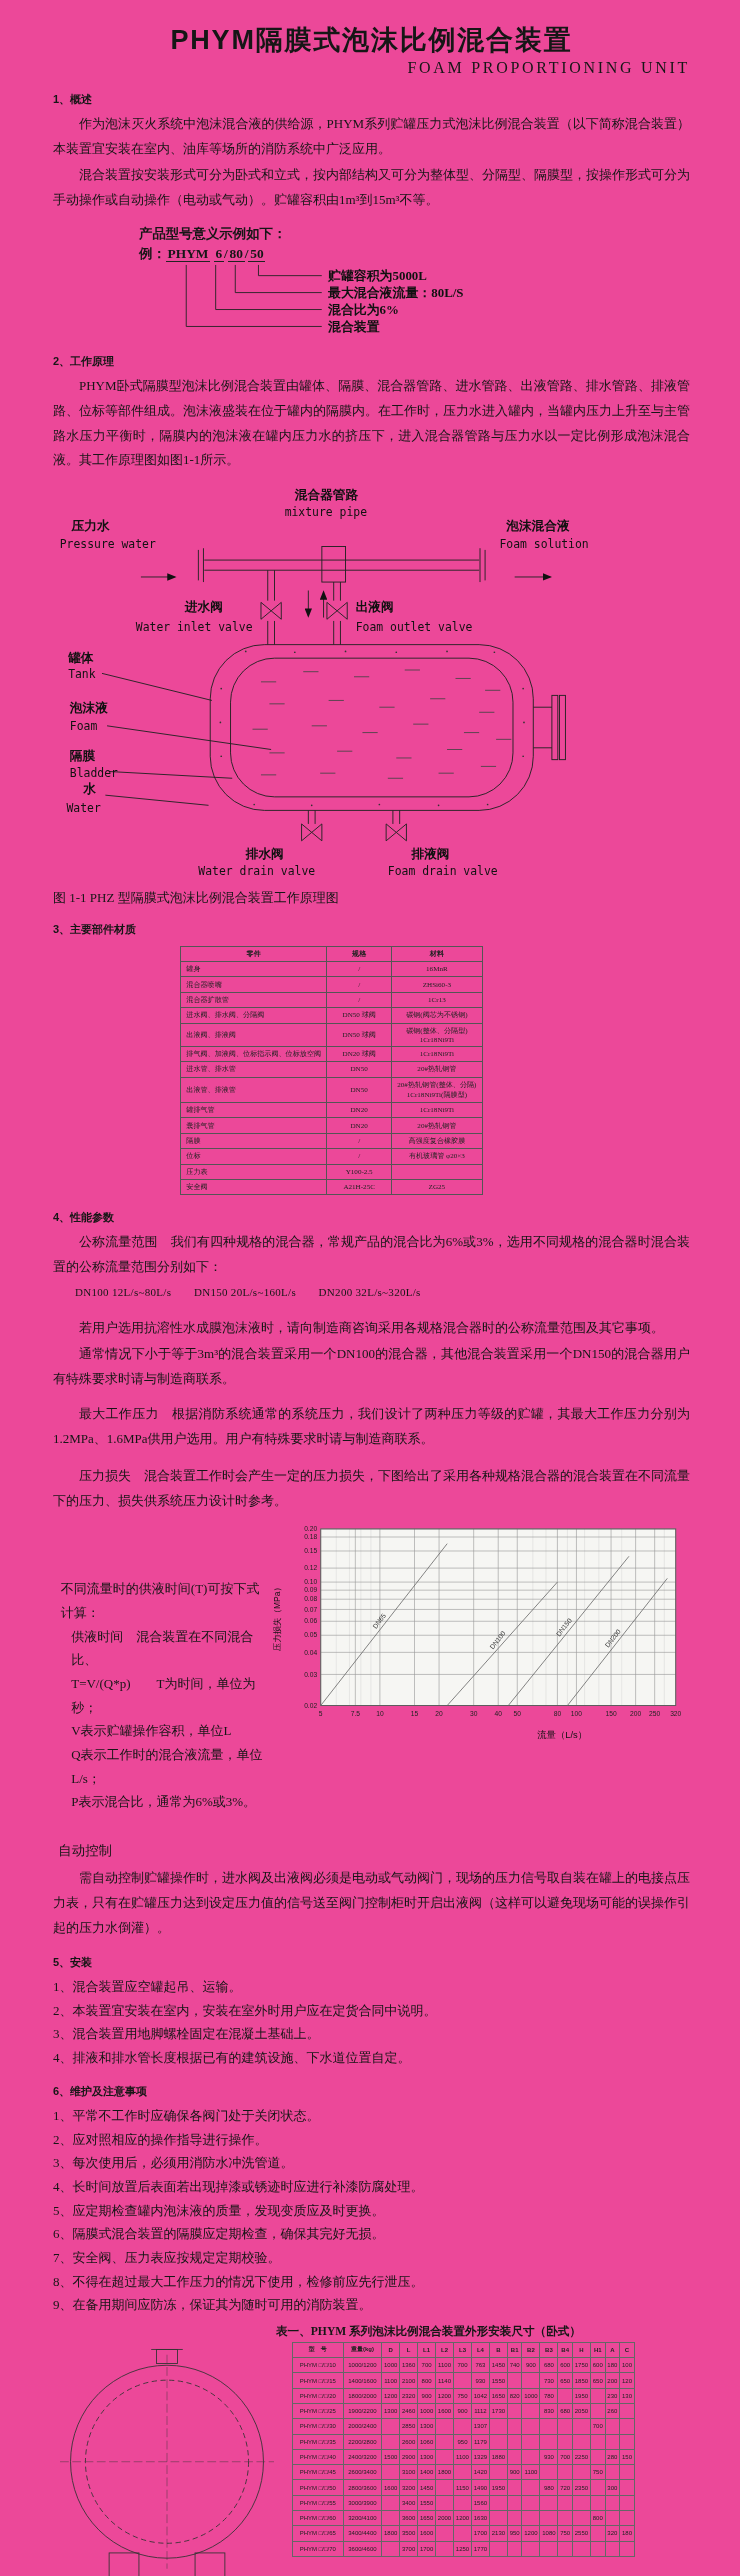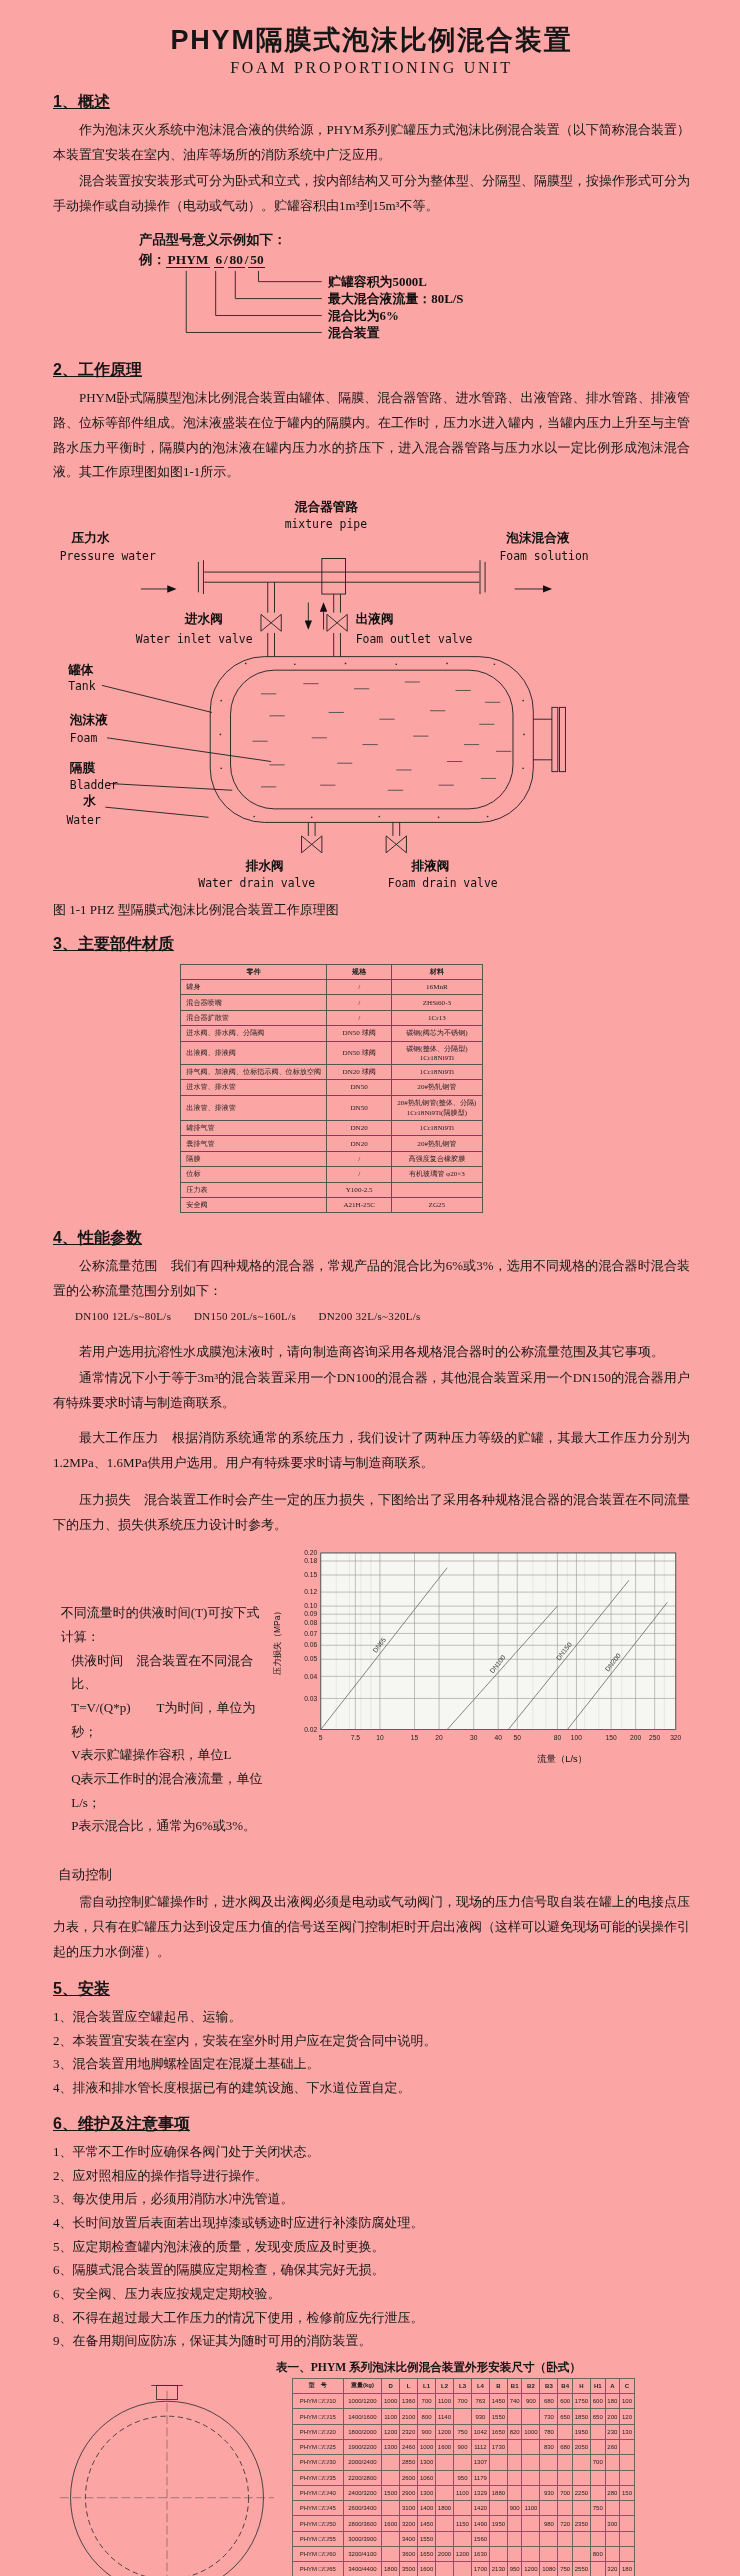--- a/index.html
+++ b/index.html
@@ -1,22 +1,22 @@
 <!DOCTYPE html>
 <html style="font-size:14.3px"><head>
 <meta charset="utf-8">
 <style>
   html,body{margin:0;padding:0;background:#ffffff;}
-  .page{width:740px;height:2576px;background:#fca5a5;color:#161616;box-sizing:border-box;
+  .page{width:740px;height:2576px;background:#ec4899;color:#161616;box-sizing:border-box;
         padding:12.5px 50px 0 53px;position:relative;overflow:hidden;
         font-family:"Liberation Serif","DejaVu Serif",serif;}
   h1{font-family:"Liberation Sans",sans-serif;font-size:27px;font-weight:700;text-align:center;
      margin:9px 0 1.8px;letter-spacing:1.8px;}
-  .subtitle{text-align:center;font-size:16px;letter-spacing:2.7px;margin-bottom:11px;}
-  h2{font-family:"Liberation Sans",sans-serif;font-size:16px;font-weight:700;margin:14.3px 0 5.3px;text-decoration:underline;}
+  .subtitle{text-align:right;font-size:16px;letter-spacing:2.7px;margin-bottom:11px;}
+  h2{font-family:"Liberation Sans",sans-serif;font-size:11px;font-weight:700;margin:14.3px 0 5.3px;}
   p.body{font-size:13px;line-height:1.9;text-indent:2em;text-align:justify;margin:1.8px 0;}
   .model-block{margin:12.5px 0 3.6px 86px;font-weight:600;}
   .model-intro{font-size:13.4px;margin-bottom:1.8px;}
   .model-line{font-size:13.4px;}
   .model-line .tok{border-bottom:0.9px solid #222;padding:0 1.8px;}
   .fork-svg{display:block;margin-left:0;}
   .fork-svg text{font-family:"Liberation Serif",serif;font-size:14.5px;font-weight:600;fill:#111;}
   .figure-wrap{margin:9px 0 0 5.3px;}
   .schem text{stroke:none;fill:#111;}
   .schem .zh{font-size:15px;font-family:"Liberation Serif",serif;font-weight:600;}
@@ -398,21 +398,21 @@
     </div>
 
   <h2>6、维护及注意事项</h2>
   <div class="list">
       <div class="li">1、平常不工作时应确保各阀门处于关闭状态。</div>
       <div class="li">2、应对照相应的操作指导进行操作。</div>
       <div class="li">3、每次使用后，必须用消防水冲洗管道。</div>
       <div class="li">4、长时间放置后表面若出现掉漆或锈迹时应进行补漆防腐处理。</div>
       <div class="li">5、应定期检查罐内泡沫液的质量，发现变质应及时更换。</div>
       <div class="li">6、隔膜式混合装置的隔膜应定期检查，确保其完好无损。</div>
-      <div class="li">6、安全阀、压力表应按规定定期校验。</div>
+      <div class="li">7、安全阀、压力表应按规定定期校验。</div>
       <div class="li">8、不得在超过最大工作压力的情况下使用，检修前应先行泄压。</div>
       <div class="li">9、在备用期间应防冻，保证其为随时可用的消防装置。</div>
     </div>
 
   <div class="tbl-caption">表一、PHYM 系列泡沫比例混合装置外形安装尺寸（卧式）</div>
   <div class="tbl-row">
     <div class="draw">
       <svg width="228" height="264" viewBox="0 0 260 300">
         <g class="line-art">
           <circle cx="130" cy="136" r="110"></circle>

